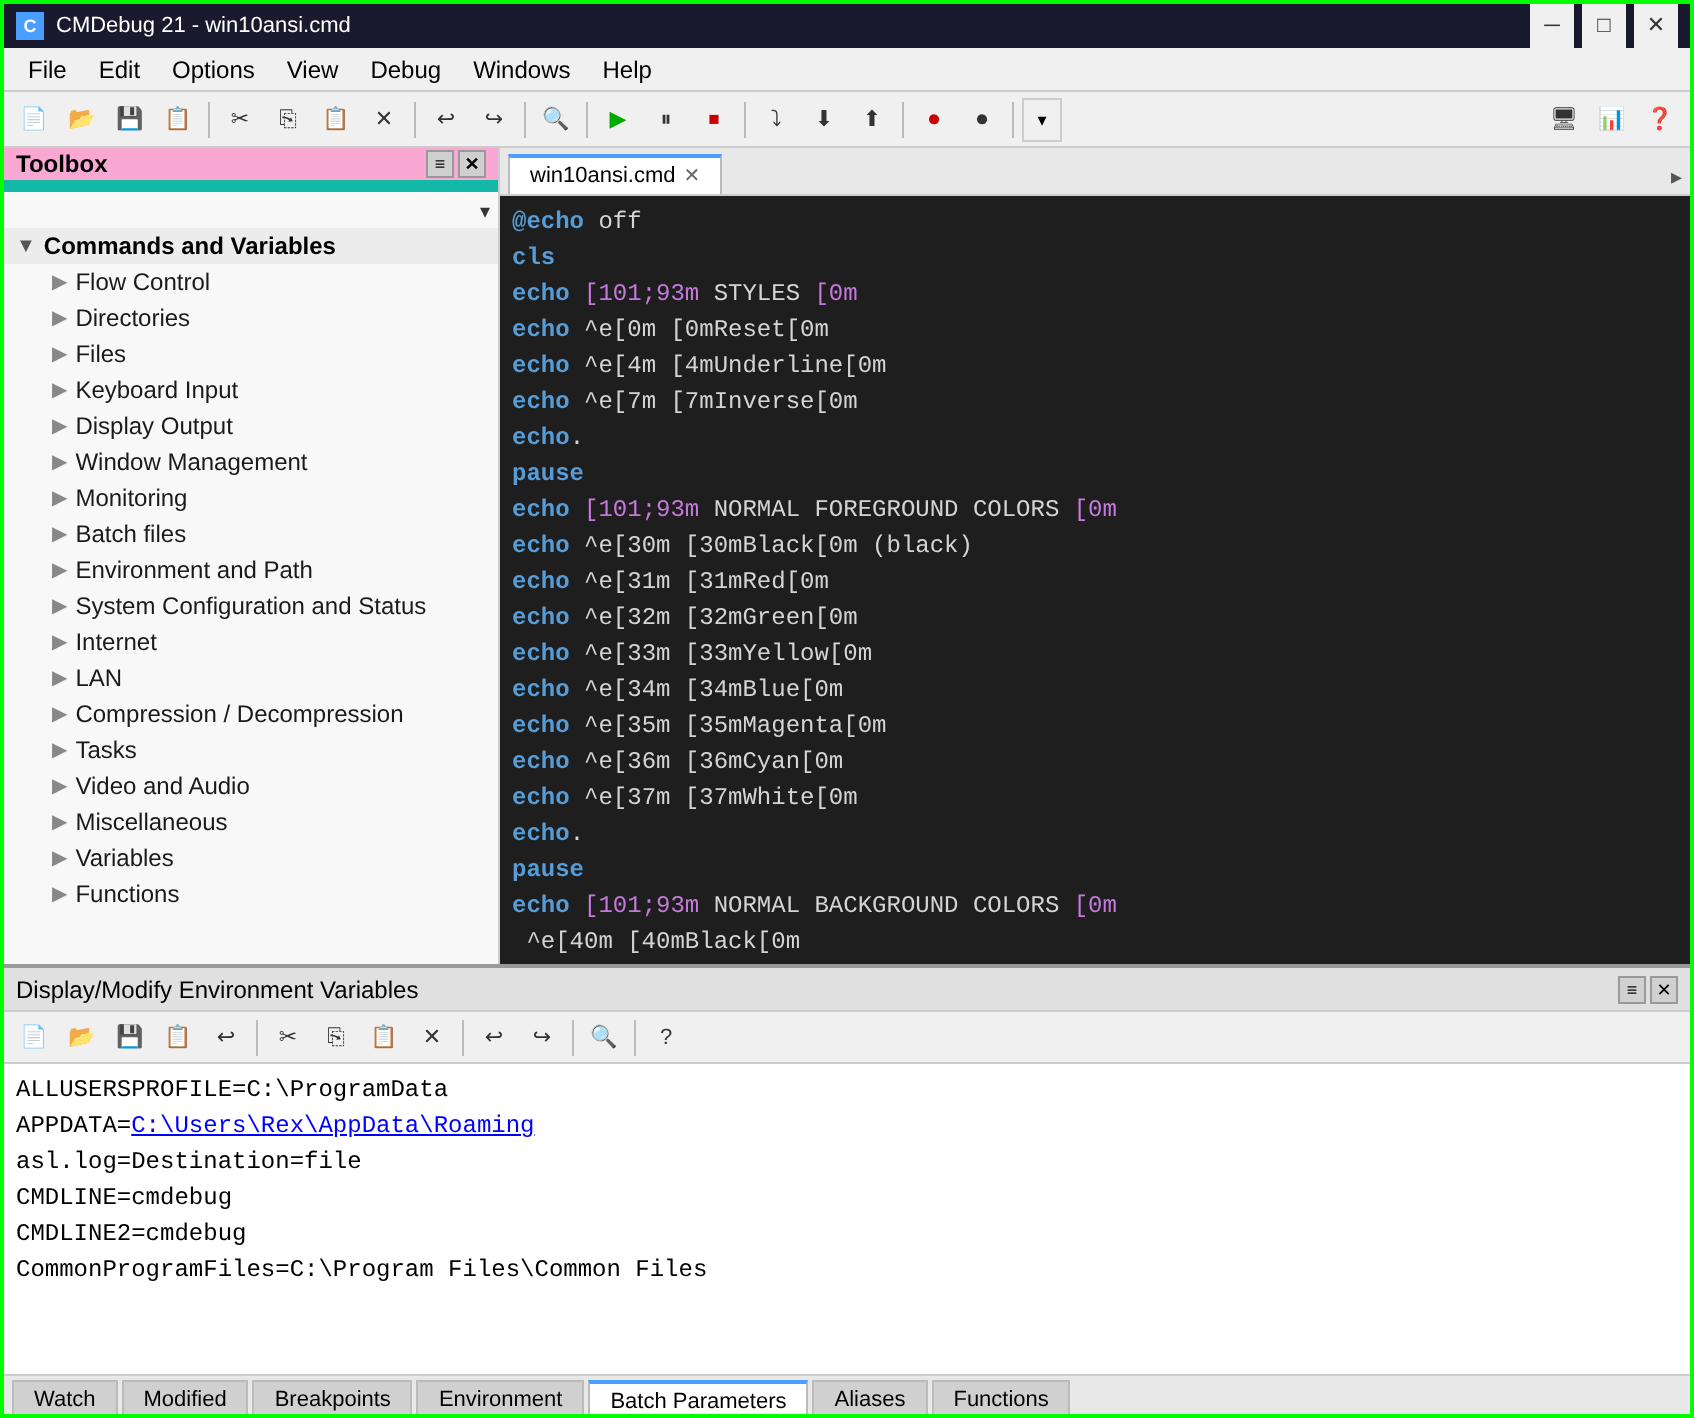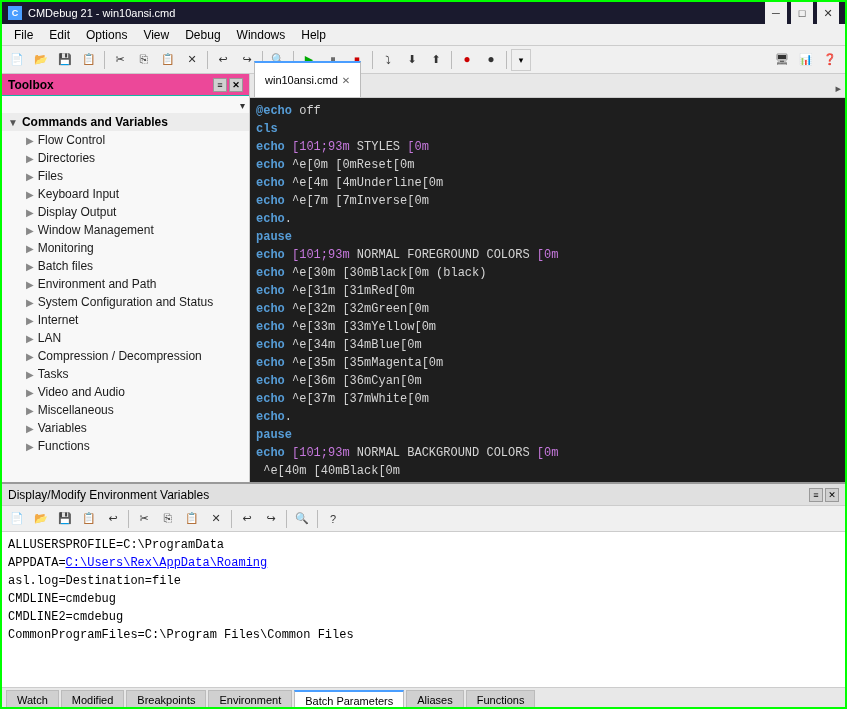--- a/index.html
+++ b/index.html
@@ -130,22 +130,22 @@
     
     .toolbox {
       width: 248px;
       background: #f8f8f8;
       border-right: 1px solid #ccc;
       display: flex;
       flex-direction: column;
       flex-shrink: 0;
     }
     .toolbox-header {
-      background: #ec4899;
-      border-bottom: 1px solid #14b8a6;
+      background: #f9a8d4;
+      border-bottom: 6px solid #14b8a6;
       height: 22px;
       display: flex;
       align-items: center;
       padding: 0 6px;
       justify-content: space-between;
       font-weight: bold;
       font-size: 12px;
     }
     .toolbox-header-controls {
       display: flex;
@@ -222,21 +222,21 @@
     .tab {
       background: #d0d0d0;
       border: 1px solid #bbb;
       border-bottom: none;
       padding: 2px 10px;
       font-size: 11px;
       cursor: pointer;
       display: flex;
       align-items: center;
       gap: 4px;
-      height: 36px;
+      height: 20px;
       margin-top: 32px;
     }
     .tab.active {
       background: #fff;
       border-top: 2px solid #4a9eff;
     }
     .tab-close {
       font-size: 10px;
       color: #666;
       cursor: pointer;

